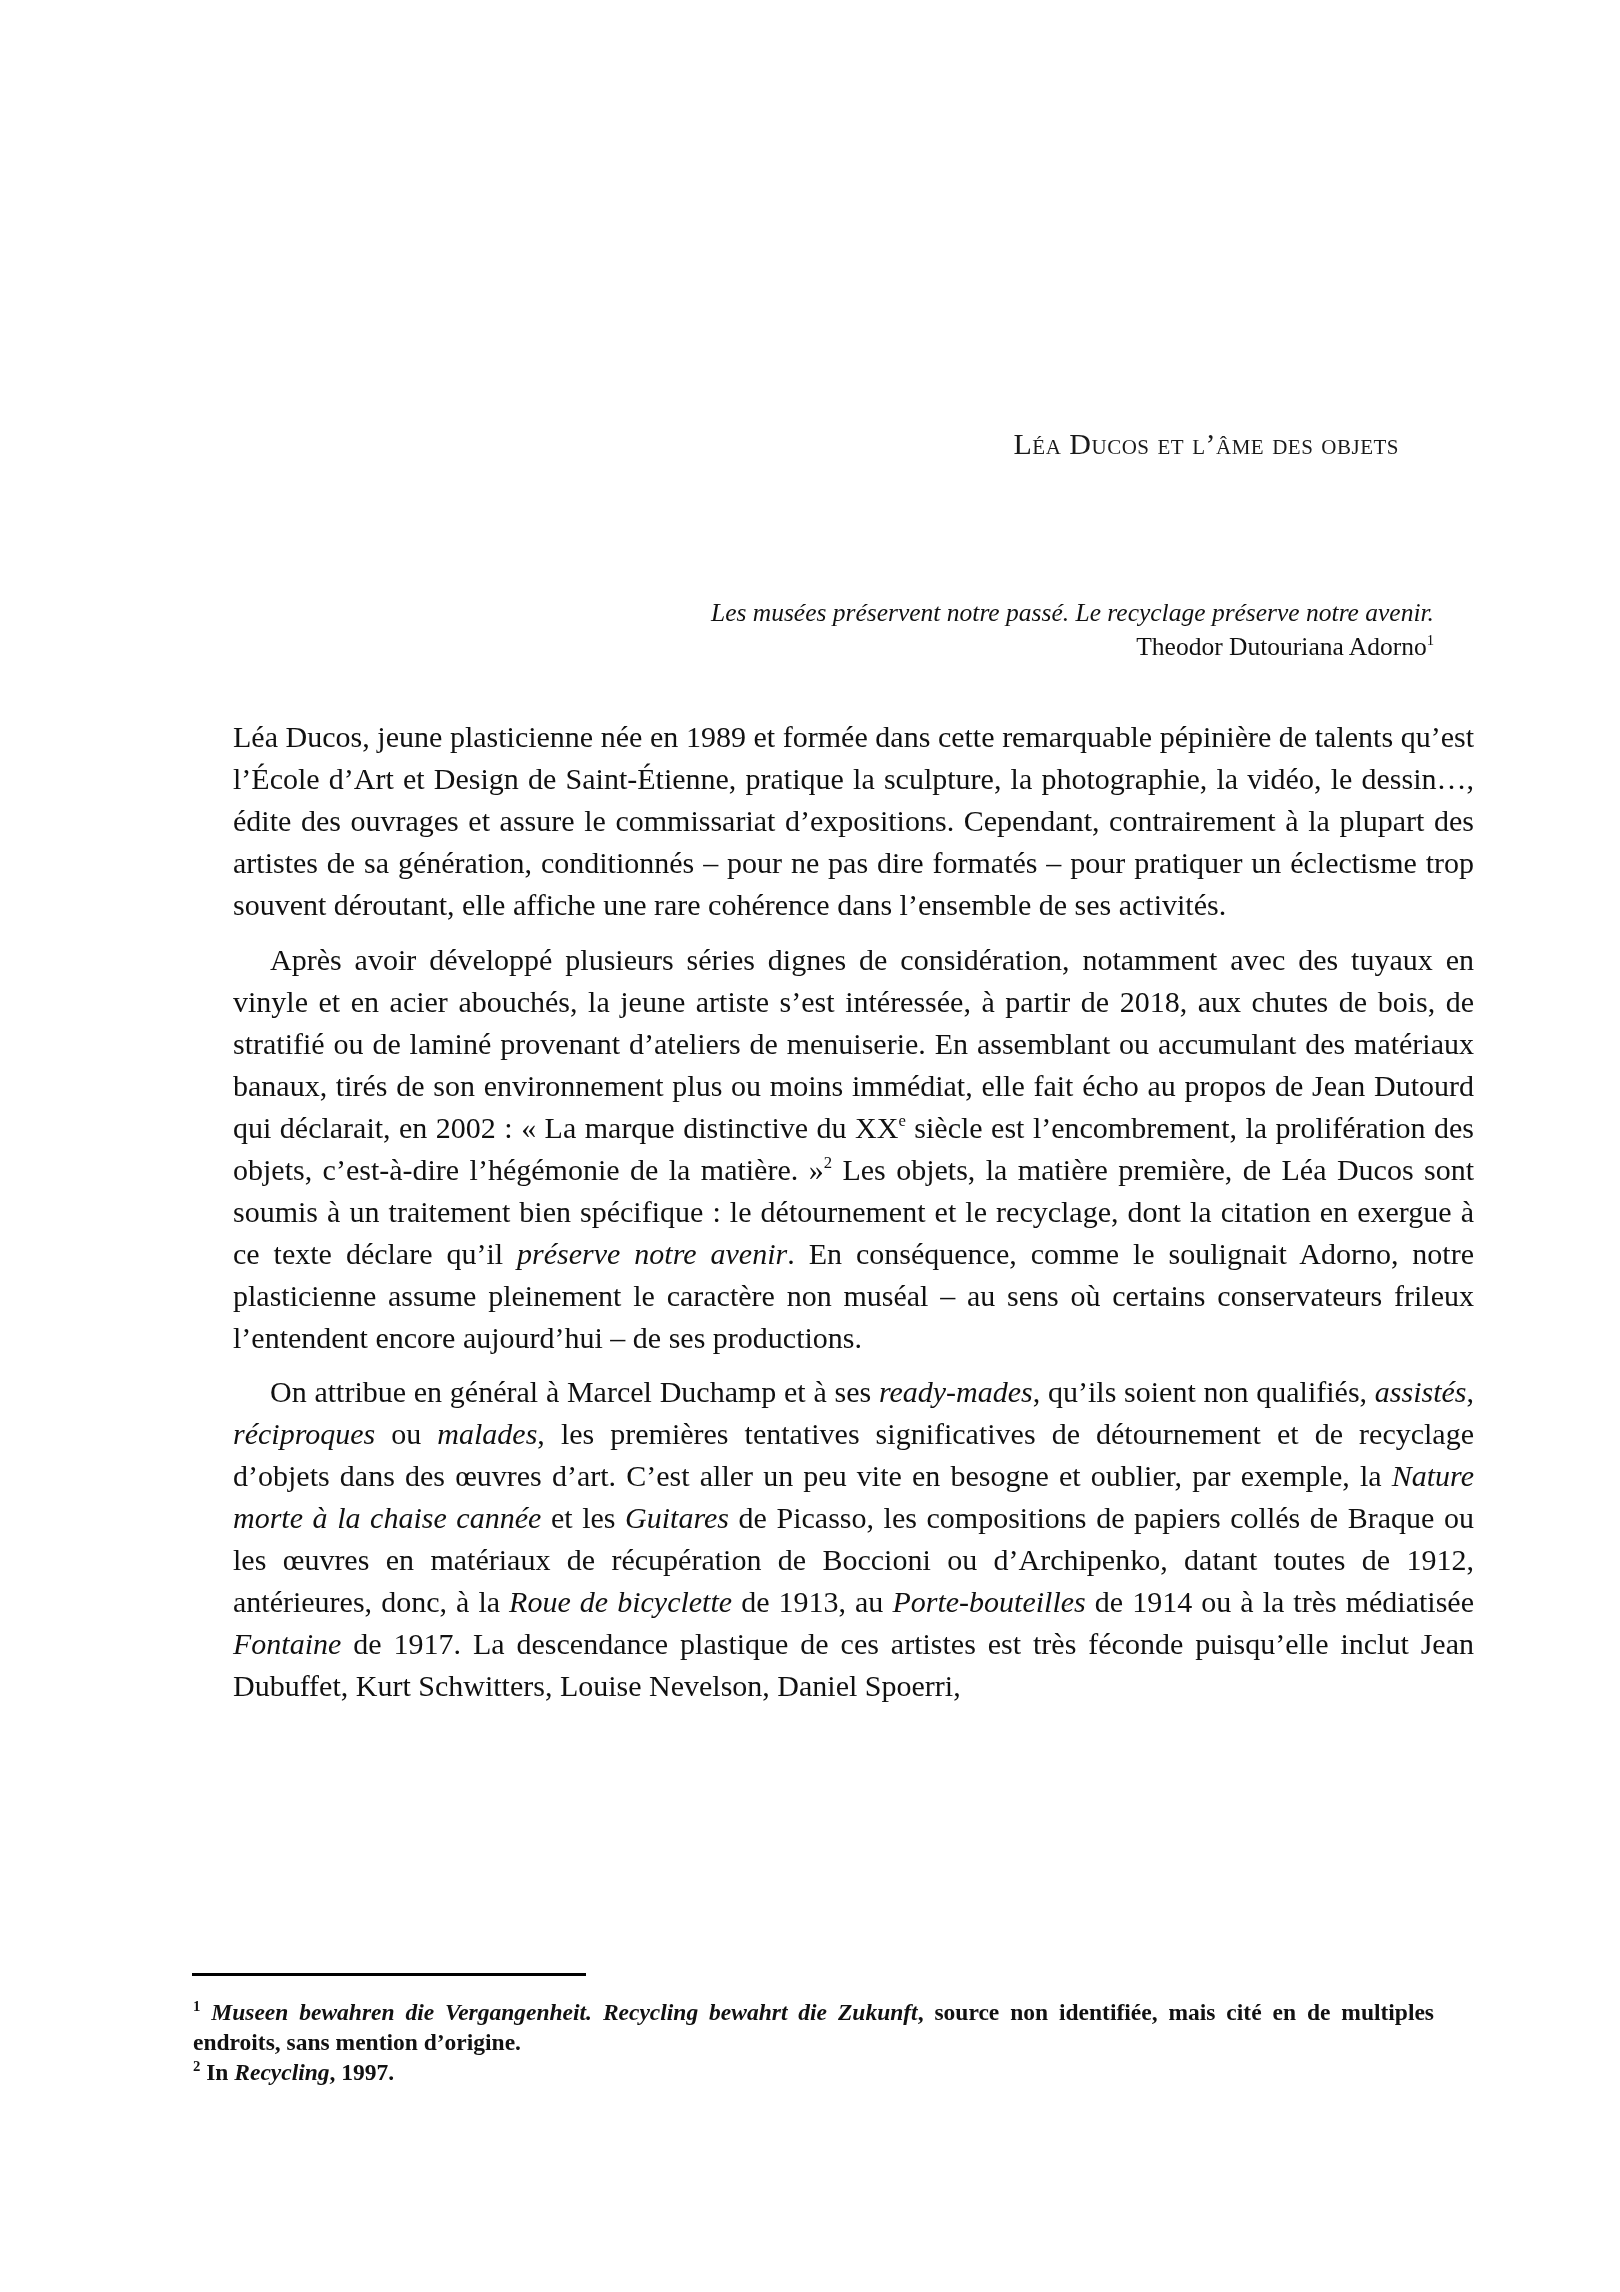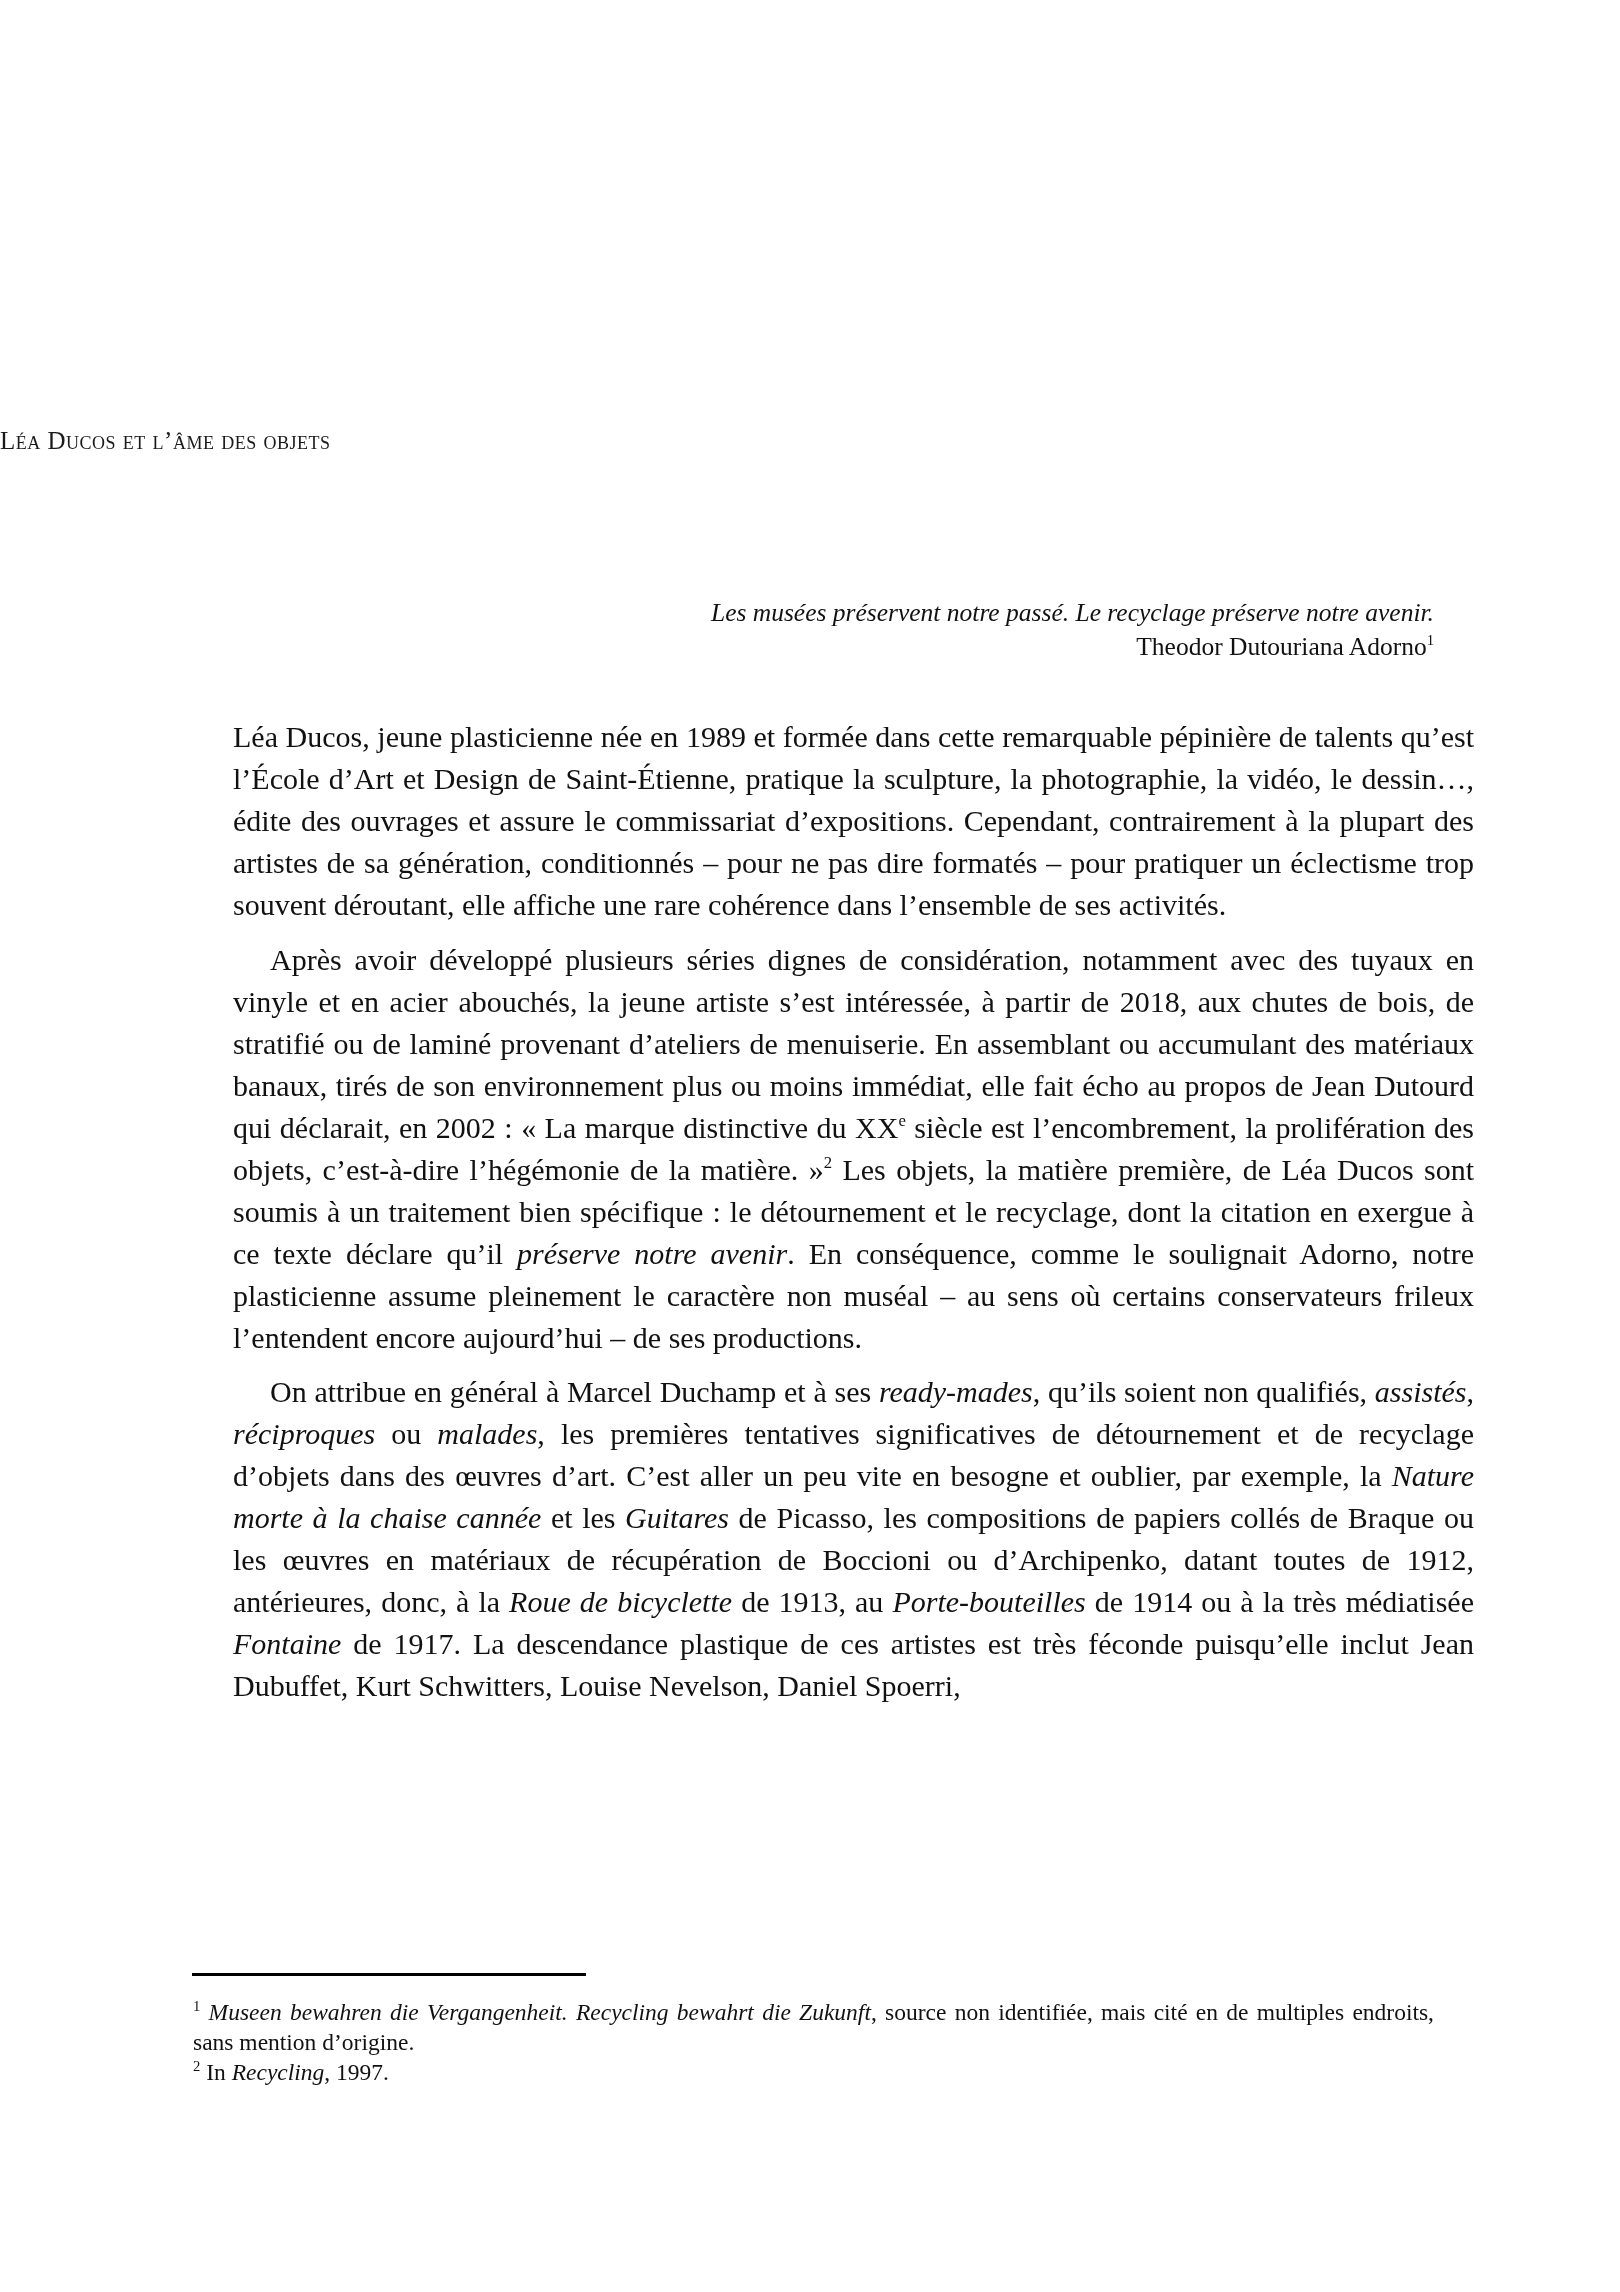--- a/index.html
+++ b/index.html
@@ -19,22 +19,22 @@
     position: absolute;
     left: 0; top: 0;
     width: 1620px;
     height: 2293px;
   }
   .title {
     position: absolute;
     left: 0;
     width: 1399px;
     top: 427px;
-    text-align: left;
-    font-size: 25px;
+    text-align: right;
+    font-size: 30px;
     letter-spacing: 0.5px;
     font-variant: small-caps;
     color: #1a1a1a;
   }
   .epigraph {
     position: absolute;
     right: 186px;
     top: 596px;
     text-align: right;
     font-size: 25.5px;
@@ -73,21 +73,21 @@
   }
   .footnotes {
     position: absolute;
     left: 193px;
     width: 1241px;
     top: 1997px;
     font-size: 23.5px;
     line-height: 30px;
     text-align: justify;
   }
-  .footnotes p { margin: 0; }
+  .footnotes p { margin: 0; font-weight: bold; }
   .footnotes sup {
     font-size: 14.7px;
     vertical-align: 8.8px;
     line-height: 0;
   }
 </style>
 </head>
 <body>
 
 <div class="page">

